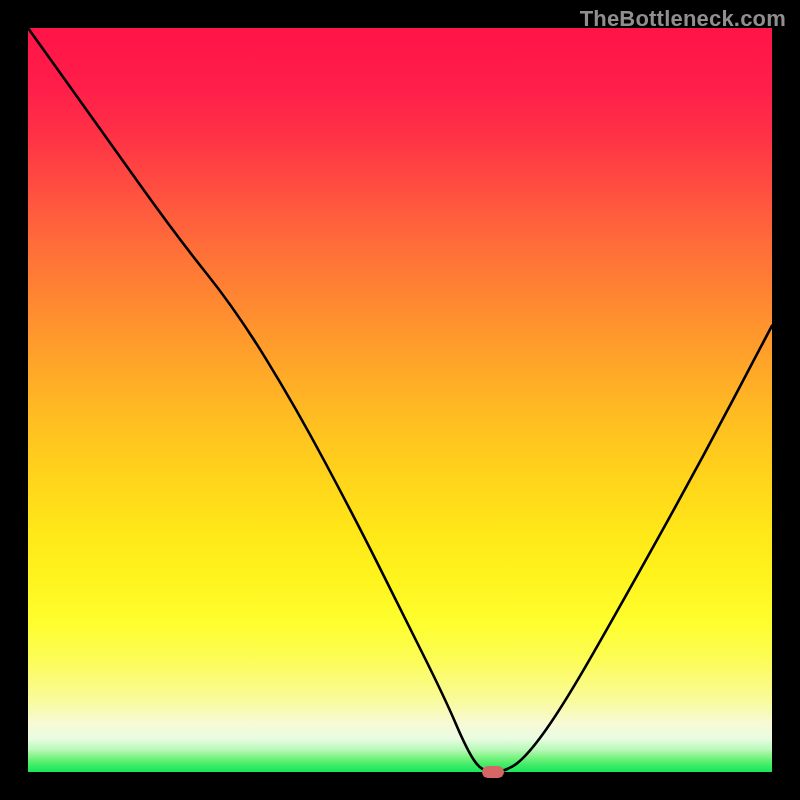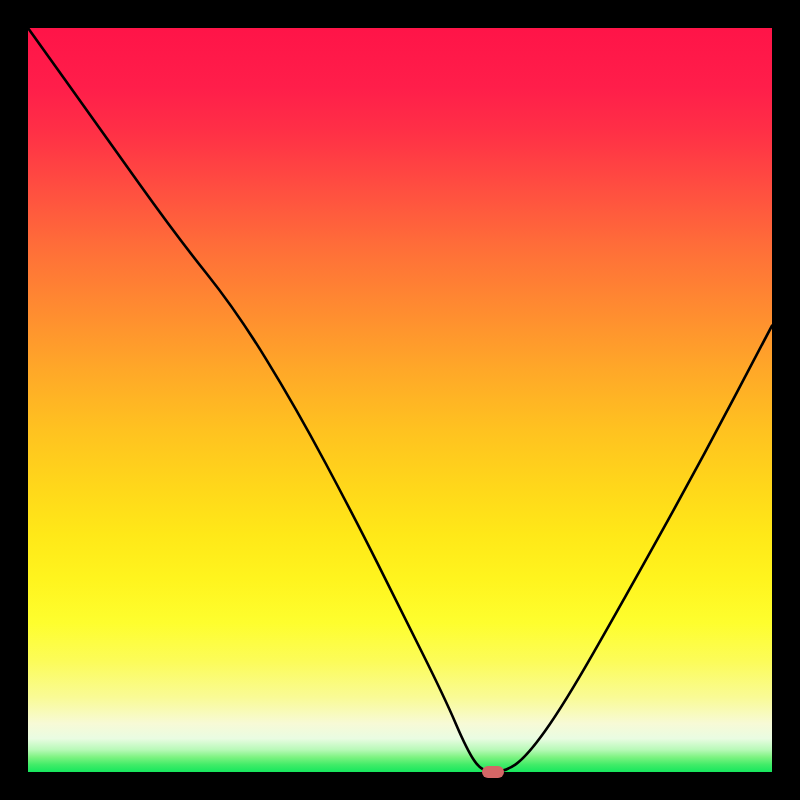--- a/index.html
+++ b/index.html
@@ -77,13 +77,14 @@
 <div class="container">
 
   <div class="frame"></div>
 
   <svg class="curve" viewBox="0 0 744 744" preserveAspectRatio="none">
     <path id="curve-path" d="M 0 0 Q 0 0 37.2 52.079999999999984 Q 74.4 104.15999999999997 111.60000000000001 156.24 Q 148.8 208.32000000000005 178.56 245.52000000000004 Q 208.32000000000002 282.72 238.07999999999998 331.08000000000004 Q 267.84 379.44 297.6 435.24 Q 327.36 491.03999999999996 349.68 535.68 Q 372 580.3199999999999 394.32000000000005 624.96 Q 416.64000000000004 669.6 427.8 695.64 Q 438.96 721.68 446.4 732.8399999999999 Q 453.84 744 465 744 Q 476.16 744 487.32000000000005 736.56 Q 498.48 729.12 517.0799999999999 703.0799999999999 Q 535.68 677.04 565.44 624.96 Q 595.2 572.88 632.4000000000001 505.92 Q 669.6 438.96000000000004 706.8 368.28000000000003 T 744 297.6" fill="none" stroke="#000" stroke-width="2.6" stroke-linecap="round" stroke-linejoin="round"></path>
   </svg>
 
   <div id="marker" class="marker" style="left: 482px; top: 766px; background: rgb(212, 102, 102);"></div>
 
+  <div class="watermark">TheBottleneck.com</div>
 </div>
 
 </body></html>

